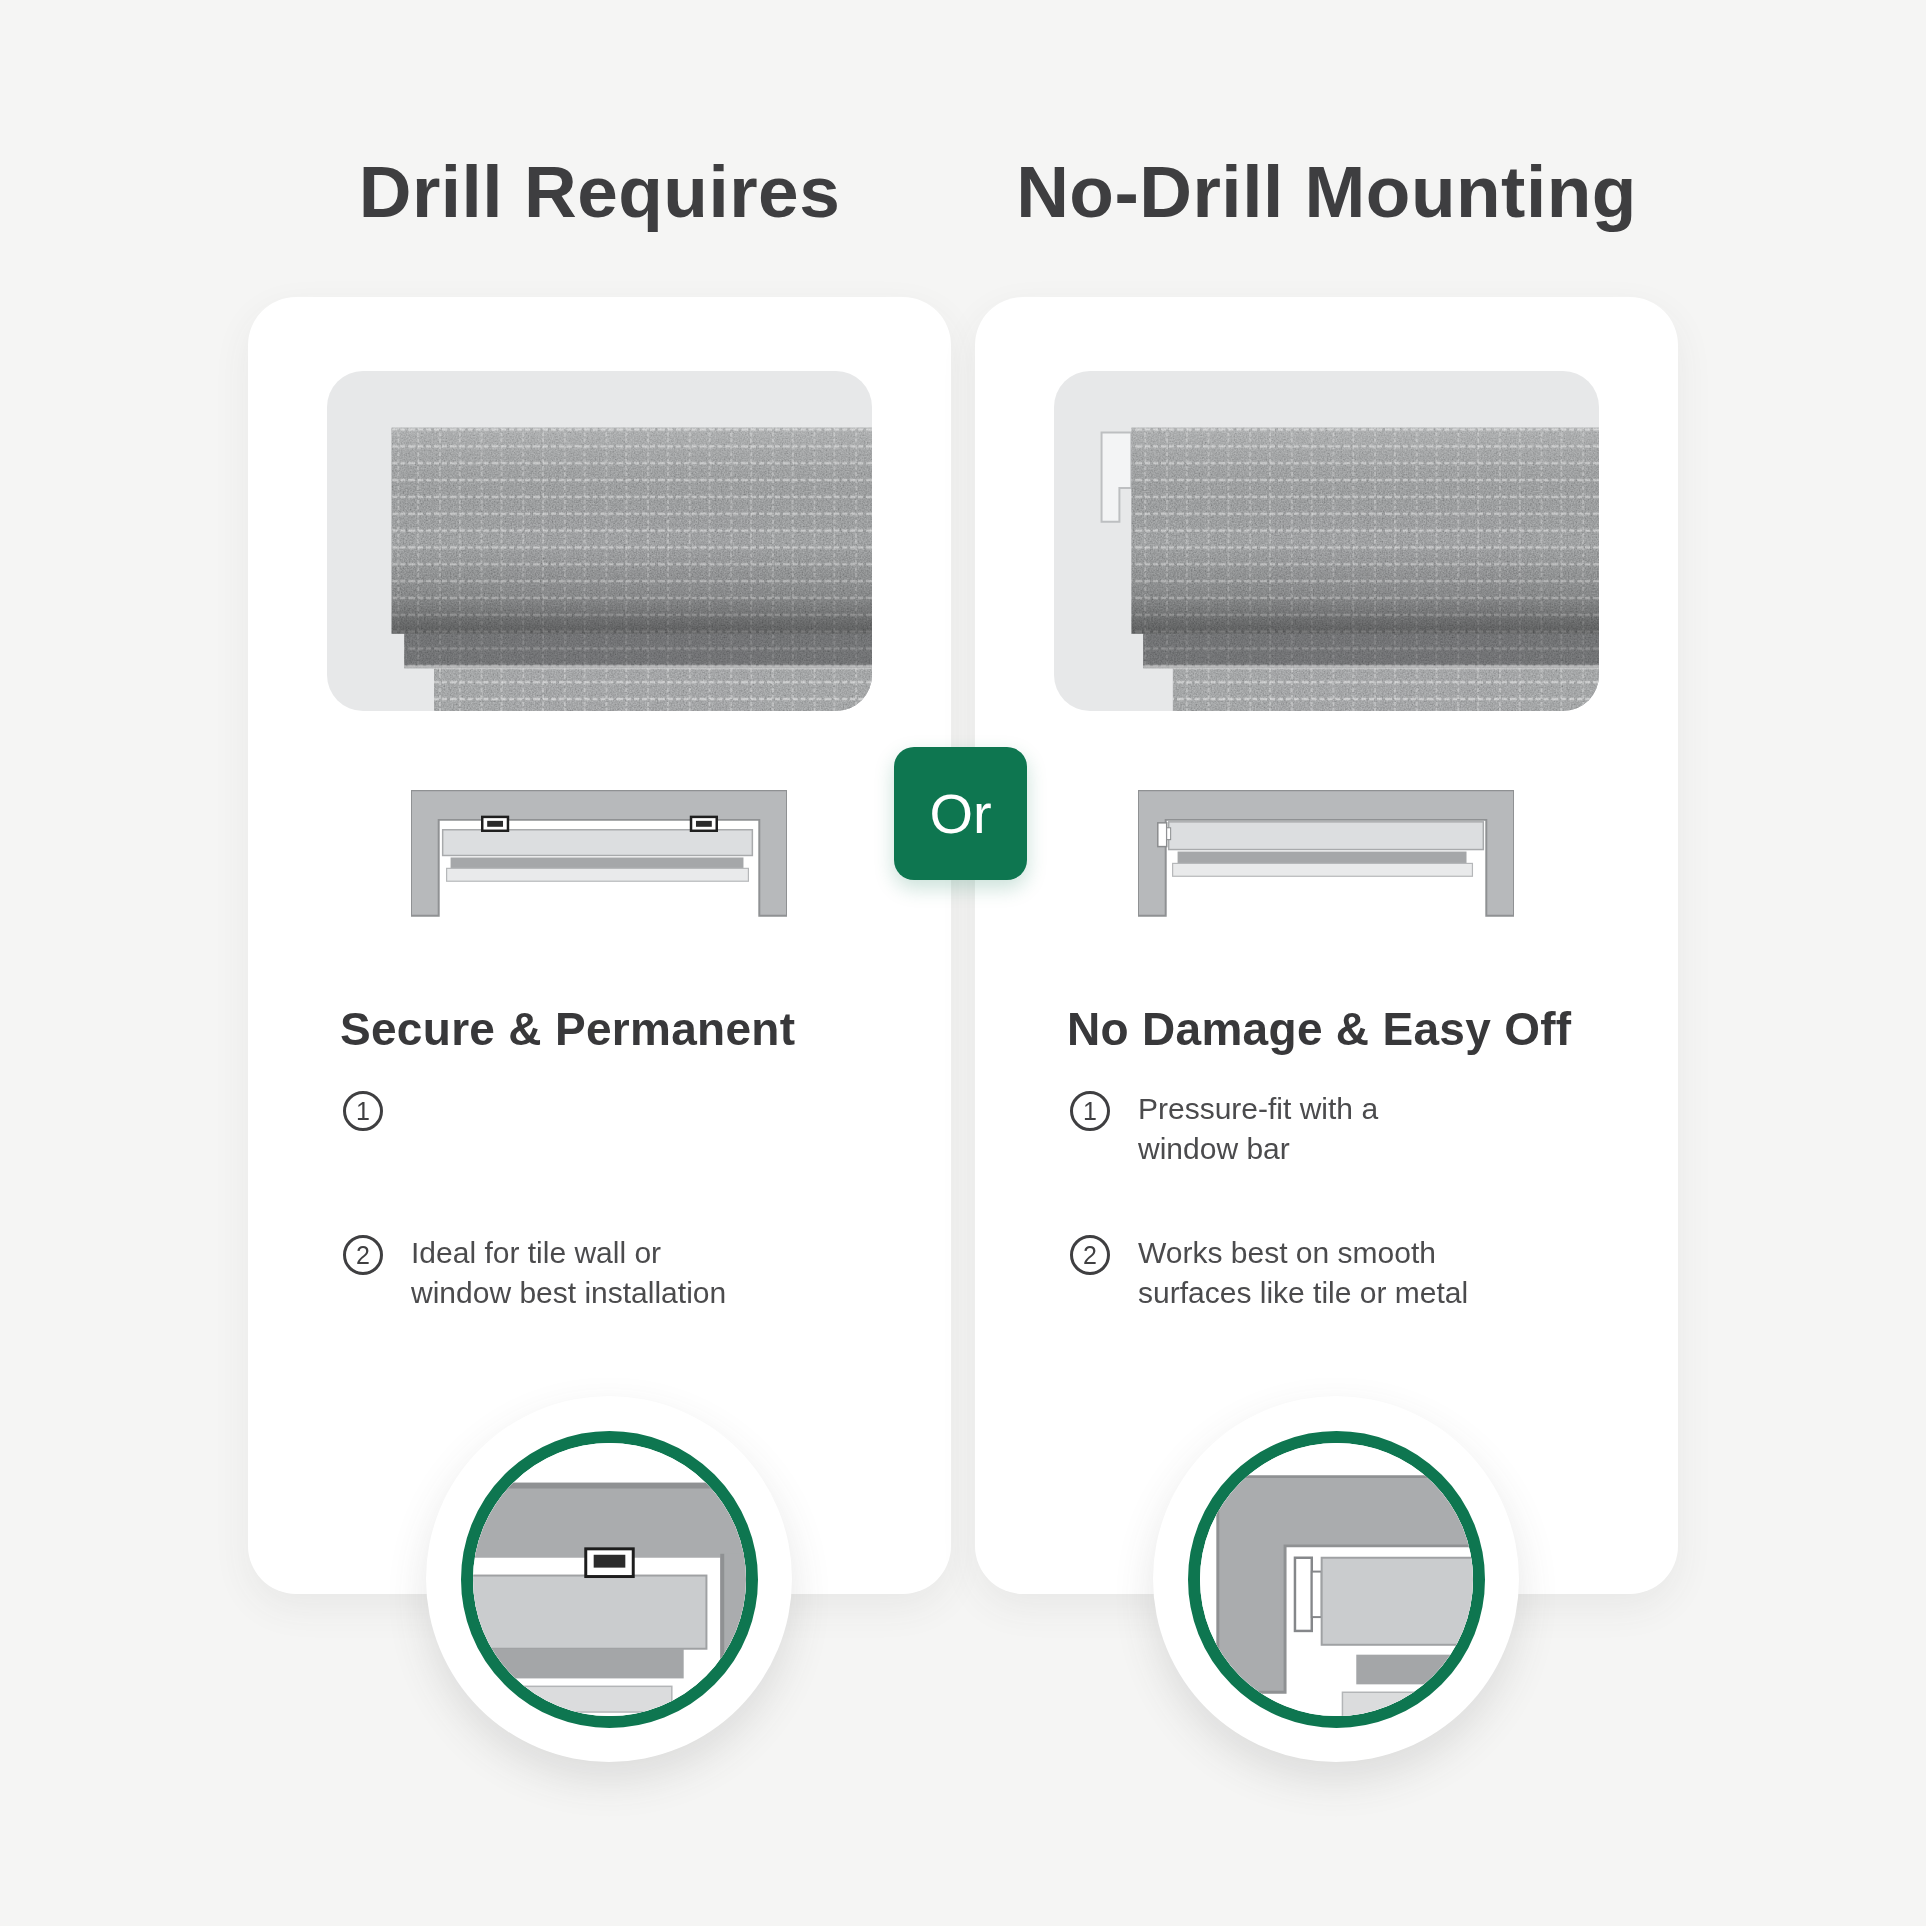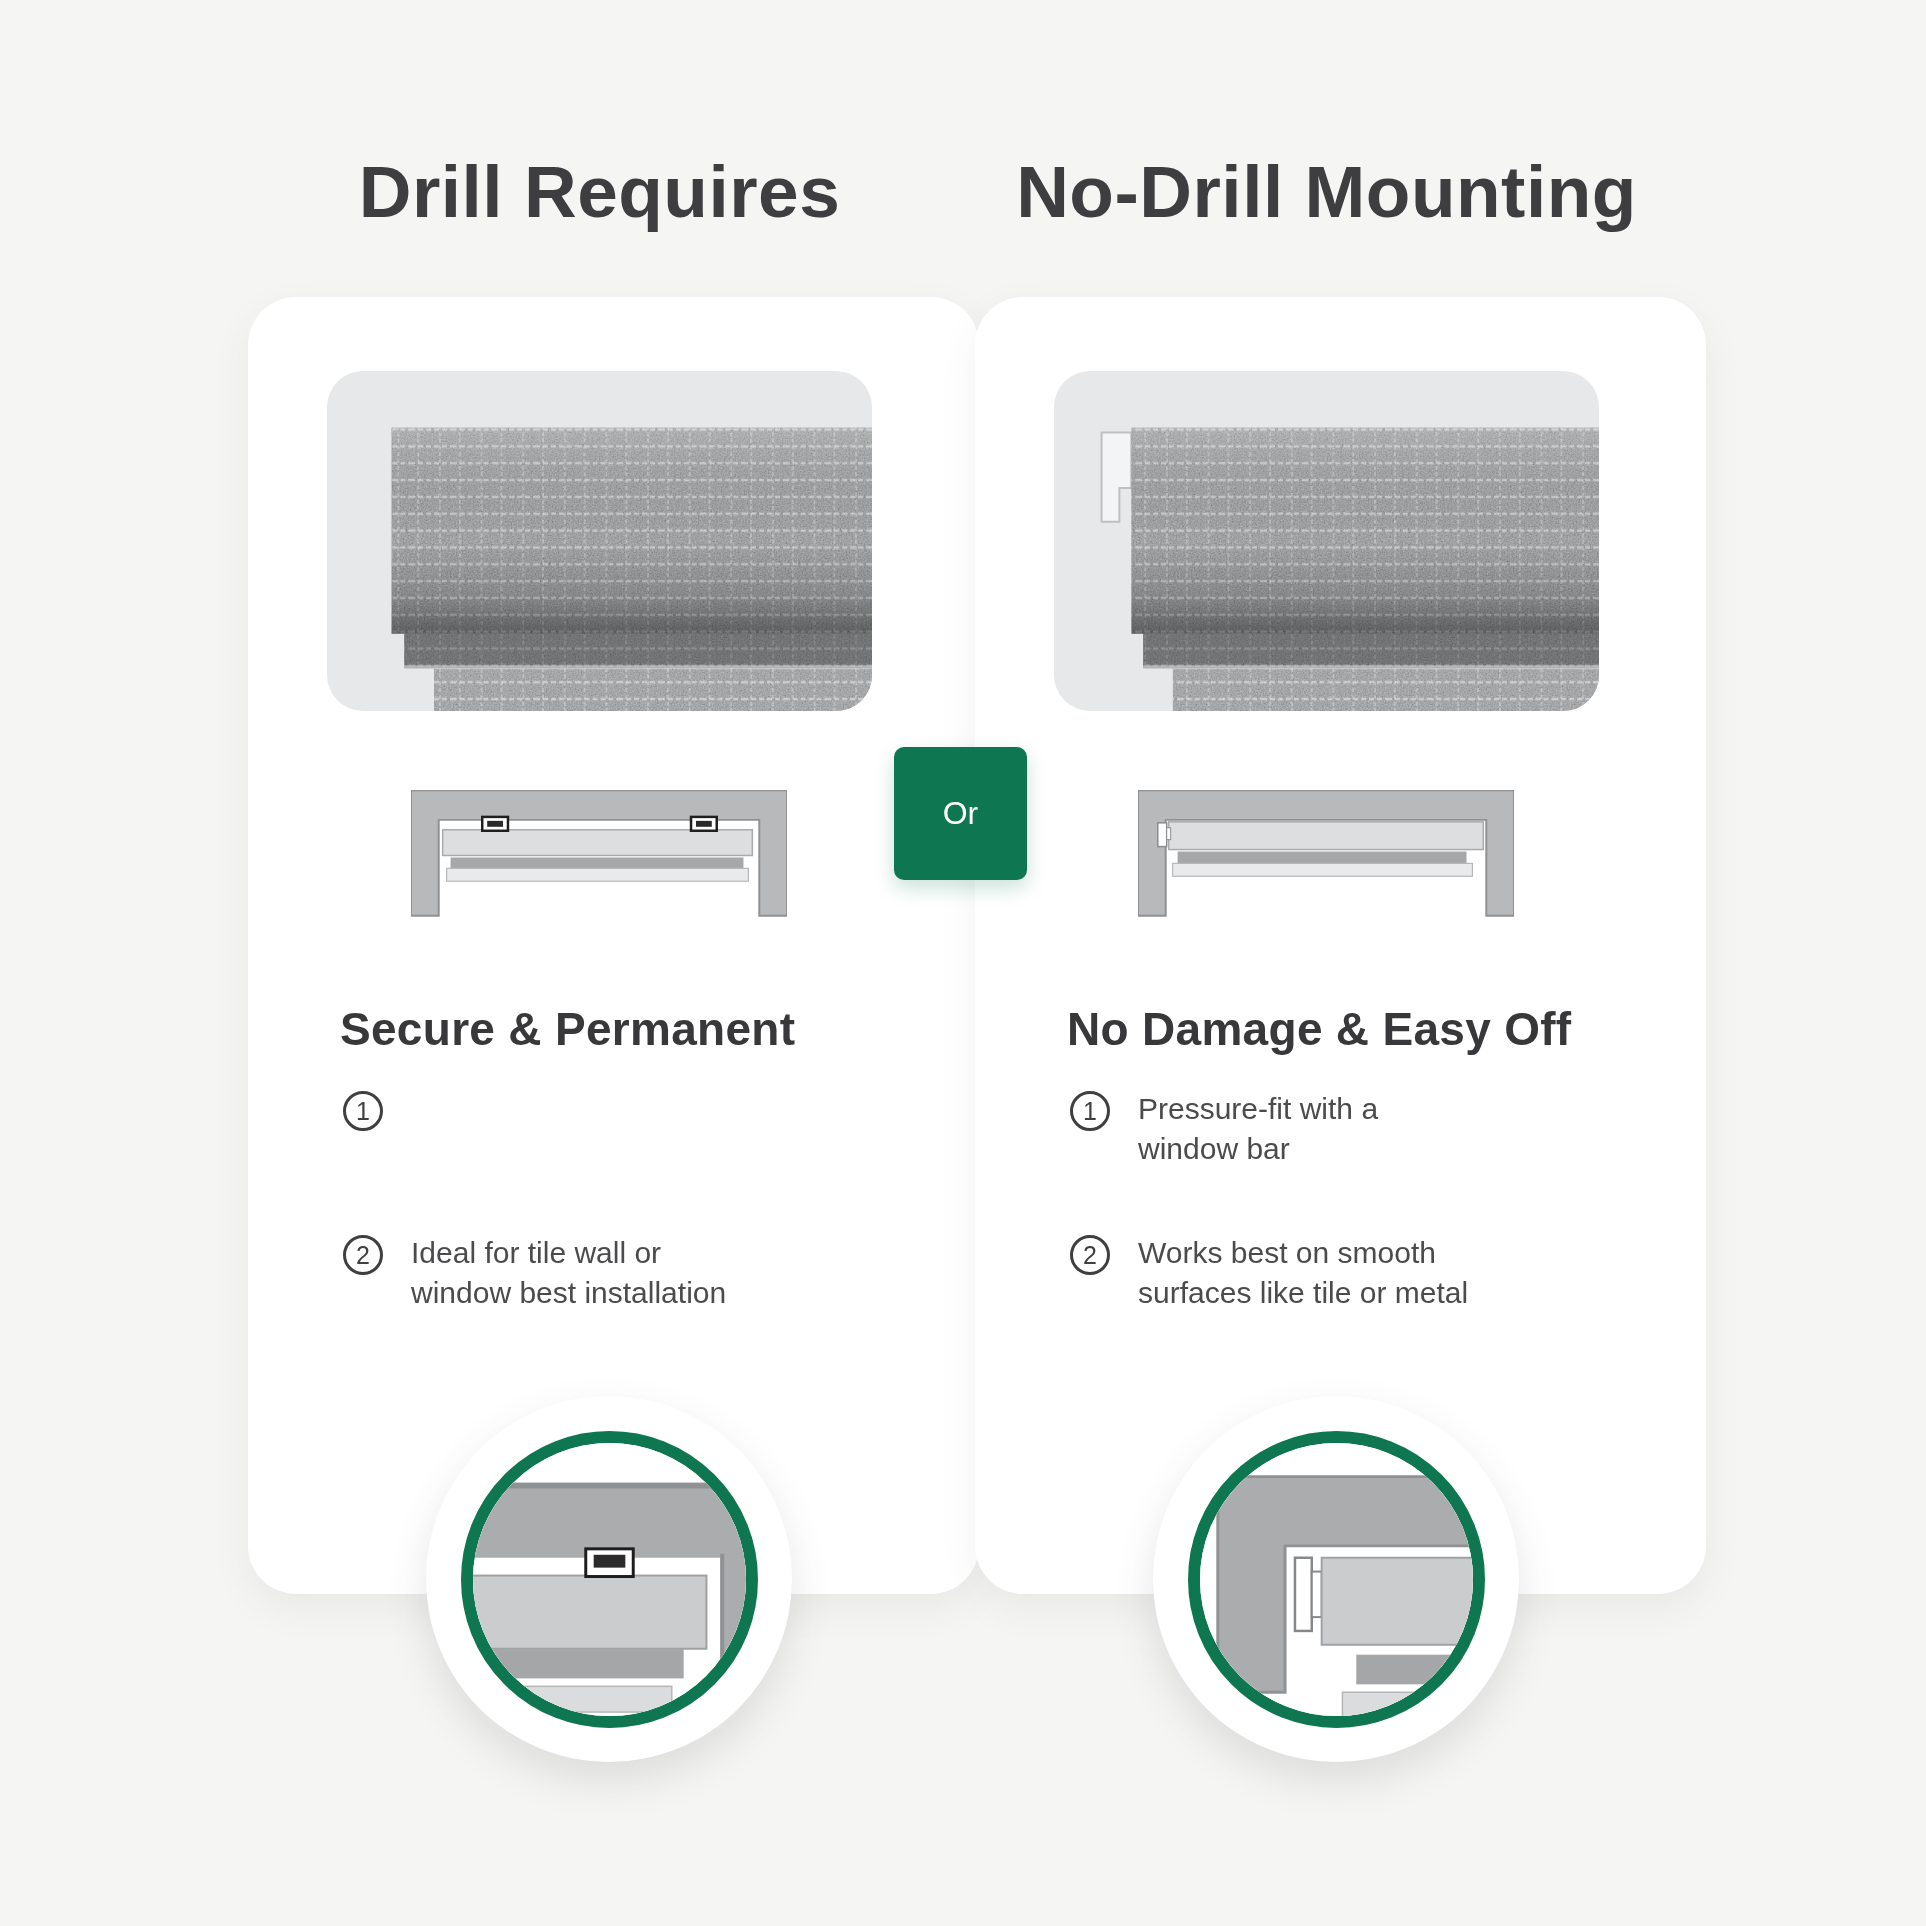--- a/index.html
+++ b/index.html
@@ -4,21 +4,21 @@
 <style>
   html,body{margin:0;padding:0;background:#f5f5f4;}
   .stage{position:relative;width:1927px;height:1927px;background:#f5f5f4;overflow:hidden;
          font-family:"Liberation Sans",sans-serif;-webkit-font-smoothing:antialiased;}
   .col-title{position:absolute;width:703px;top:150px;text-align:center;
              font-size:73px;font-weight:700;color:#3e3e40;letter-spacing:0.5px;}
   .col-title.left{left:248px}
   .col-title.right{left:975px}
 
   .card{position:absolute;top:297px;width:703px;height:1297px;background:#ffffff;
-        border-radius:48px;box-shadow:0 14px 38px rgba(70,70,70,.07);padding-left:28px;}
+        border-radius:48px;box-shadow:0 14px 38px rgba(70,70,70,.07);}
   .card.left{left:248px}
   .card.right{left:975px}
 
   .photo{position:absolute;left:79px;top:74px;width:545px;height:340px;
          background:#e7e8e9;border-radius:36px;overflow:hidden;}
   .photo svg{display:block}
 
   .diagram{position:absolute;left:163px;top:493px;width:376px;height:129px;}
 
   .section-title{position:absolute;left:92px;top:705px;margin:0;
@@ -26,22 +26,22 @@
 
   .point{position:absolute;left:95px;display:flex;gap:28px;align-items:flex-start;}
   .point.p1{top:792px}
   .point.p2{top:936px}
   .num{flex:0 0 auto;width:40px;height:40px;border:3px solid #3f3f41;border-radius:50%;
        display:flex;align-items:center;justify-content:center;
        font-size:25px;color:#3f3f41;margin-top:2px;box-sizing:border-box;}
   .ptext{font-size:30px;line-height:40px;color:#4b4b4d;}
 
   .or-badge{position:absolute;left:894px;top:747px;width:133px;height:133px;
-            border-radius:10px;background:#0e7650;display:flex;align-items:center;
-            justify-content:center;color:#ffffff;font-size:32px;
+            border-radius:20px;background:#0e7650;display:flex;align-items:center;
+            justify-content:center;color:#ffffff;font-size:56px;
             box-shadow:0 8px 20px rgba(14,118,80,.22);}
 
   .detail-circle{position:absolute;top:1396px;width:366px;height:366px;border-radius:50%;
                  background:#ffffff;box-shadow:0 18px 42px rgba(70,70,70,.14);
                  display:flex;align-items:center;justify-content:center;}
   .detail-circle.left{left:426px}
   .detail-circle.right{left:1153px}
   .ring{width:273px;height:273px;box-sizing:content-box;border:12px solid #0e7650;
         border-radius:50%;overflow:hidden;background:#ffffff;}
   .ring svg{display:block}

